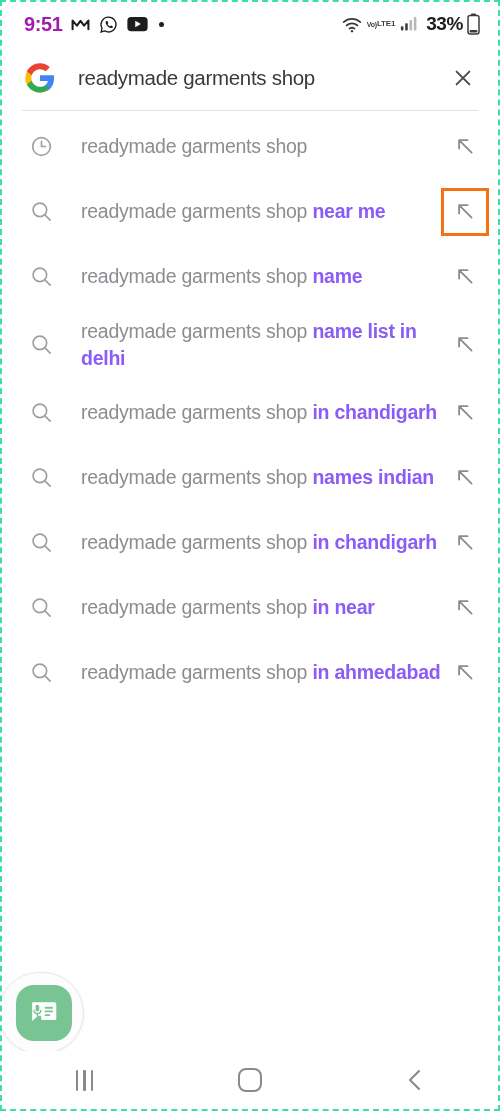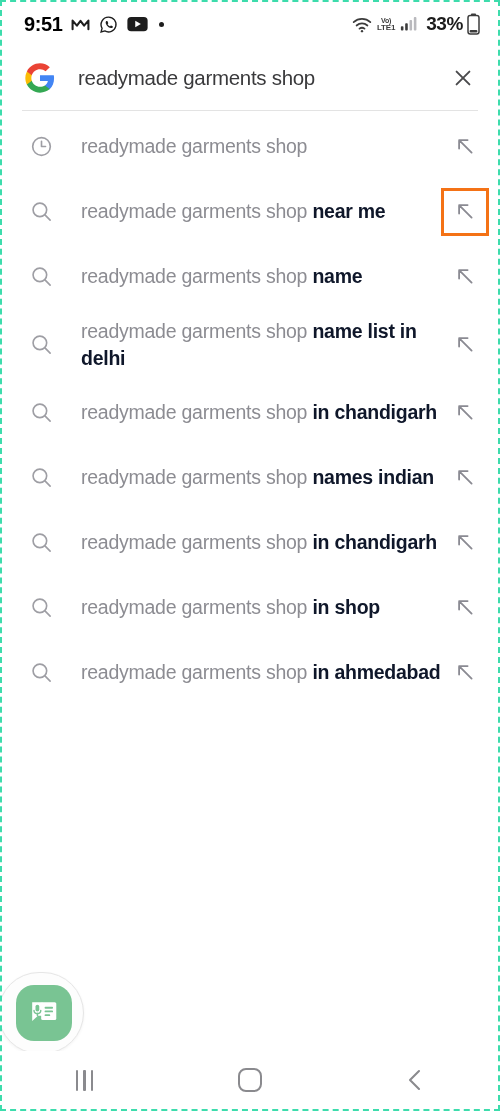--- a/index.html
+++ b/index.html
@@ -18,26 +18,26 @@
   }
 
   
   #status-bar {
     position:absolute; left:0; top:0; width:496px; height:44px;
     display:flex; align-items:center; justify-content:space-between;
     padding:0 18px 0 22px;
   }
   .sb-left { display:flex; align-items:center; gap:9px; }
   .sb-right { display:flex; align-items:center; gap:4px; }
-  #clock { font-size:20px; font-weight:600; color:#000000; letter-spacing:-0.4px; }
+  #clock { font-size:20px; font-weight:600; color:#a21caf; letter-spacing:-0.4px; }
   .sb-icon { display:flex; align-items:center; justify-content:center; color:#1d1d1d; }
   #dot-indicator { width:5px; height:5px; border-radius:50%; background:#1d1d1d; margin-left:2px; }
   #battery-pct { font-size:19px; font-weight:600; color:#1d1d1d; letter-spacing:-0.4px; margin-left:3px; }
   #volte-label {
-    display:flex; flex-direction:column; align-items:center;
+    display:flex; flex-direction:row; align-items:center;
     line-height:1; font-weight:700; color:#3c3c3c; margin:0 1px;
   }
   #volte-label .v1 { font-size:7px; letter-spacing:-0.2px; }
   #volte-label .v2 { font-size:8px; letter-spacing:-0.2px; }
 
   
   #search-bar {
     position:absolute; left:0; top:44px; width:496px; height:64px;
     display:flex; align-items:center; padding:0 18px 0 22px;
   }
@@ -70,21 +70,21 @@
     width:30px; height:30px; flex:0 0 30px;
     display:flex; align-items:center; justify-content:center;
     color:#9e9ea4;
   }
   .row-text {
     flex:1; margin-left:25px; margin-right:8px;
     font-size:19.5px; line-height:26.5px; letter-spacing:-0.25px;
     color:#8c8c92; font-weight:400;
     word-break:break-word;
   }
-  .row-text b { color:#0f172a; font-weight:700; }
+  .row-text b { color:#8b5cf6; font-weight:700; }
   .row-arrow {
     width:30px; height:30px; flex:0 0 30px;
     display:flex; align-items:center; justify-content:center;
     color:#8a8a92; cursor:pointer;
   }
   .row-arrow.highlighted { outline:3px solid #f47216; outline-offset:6px; }
 
   
   #floating-button {
     position:absolute; left:-4px; top:970px;
@@ -307,21 +307,21 @@
           </svg>
         </span>
       </div>
       <div class="suggestion-row" style="min-height: 65px; padding-top: 9px; padding-bottom: 9px;">
         <span class="row-icon">
           <svg width="23" height="23" viewBox="0 0 24 24">
             <circle cx="10.3" cy="10.3" r="7.1" fill="none" stroke="#9e9ea4" stroke-width="1.7"></circle>
             <path d="M15.6 15.6 L21 21" fill="none" stroke="#9e9ea4" stroke-width="1.7" stroke-linecap="round"></path>
           </svg>
         </span>
-        <span class="row-text">readymade garments shop<b> in shop</b></span>
+        <span class="row-text">readymade garments shop<b> in near</b></span>
         <span class="row-arrow">
           <svg width="21" height="21" viewBox="0 0 22 22">
             <path d="M4.3 4.3 H13.2 M4.3 4.3 V13.2 M4.3 4.3 L17.4 17.4" fill="none" stroke="#8a8a92" stroke-width="1.9" stroke-linecap="round" stroke-linejoin="round"></path>
           </svg>
         </span>
       </div>
       <div class="suggestion-row" style="min-height: 65px; padding-top: 9px; padding-bottom: 9px;">
         <span class="row-icon">
           <svg width="23" height="23" viewBox="0 0 24 24">
             <circle cx="10.3" cy="10.3" r="7.1" fill="none" stroke="#9e9ea4" stroke-width="1.7"></circle>

